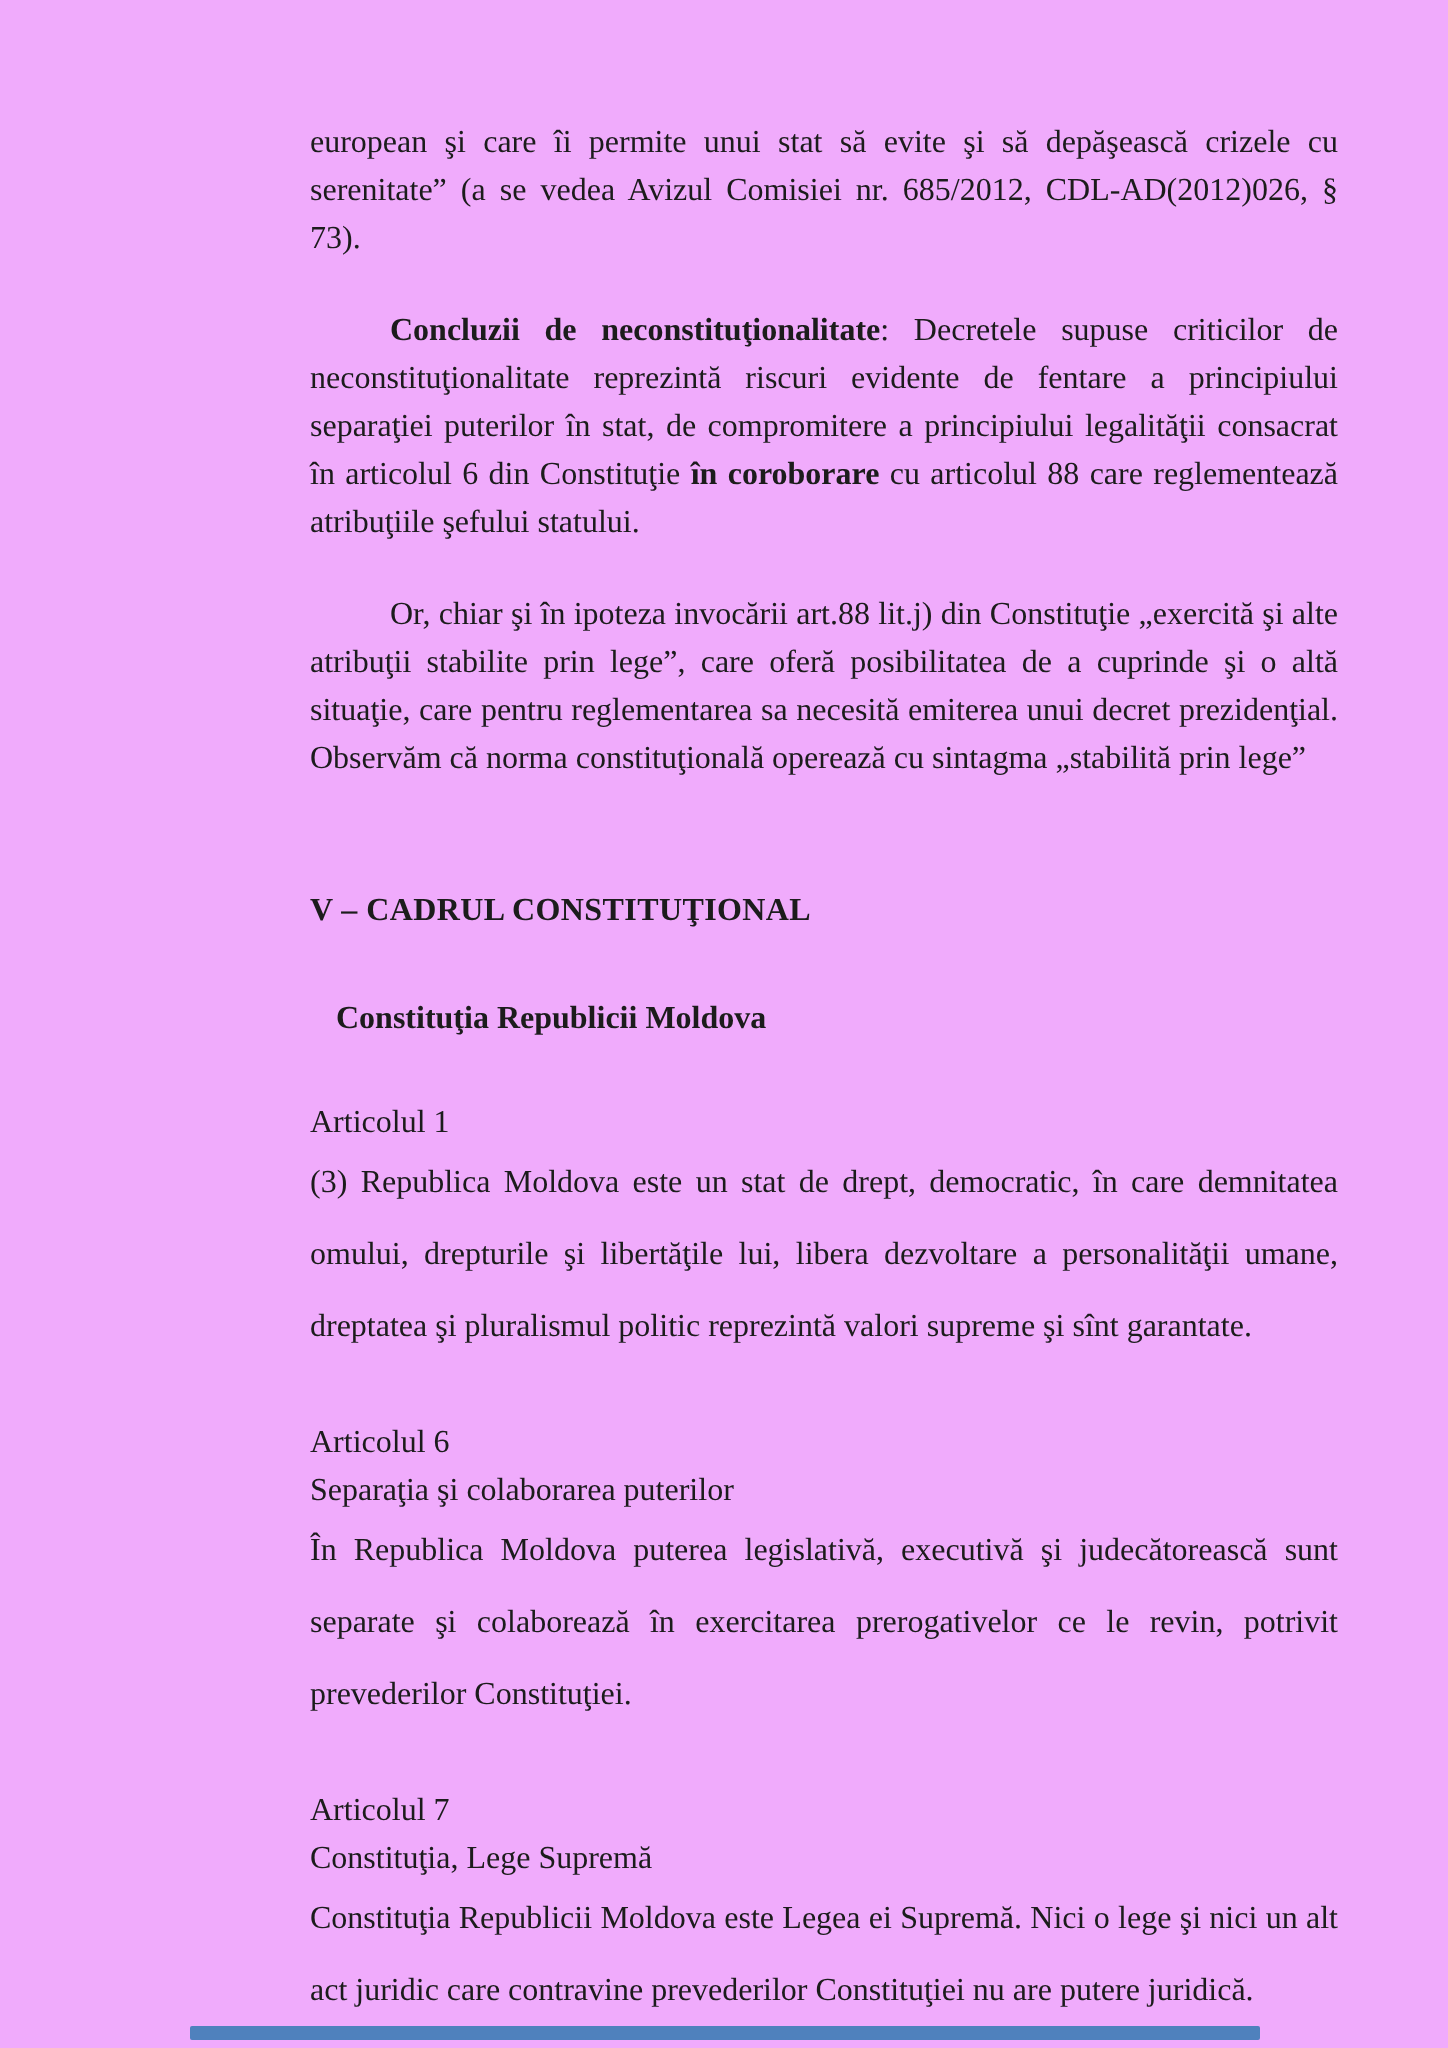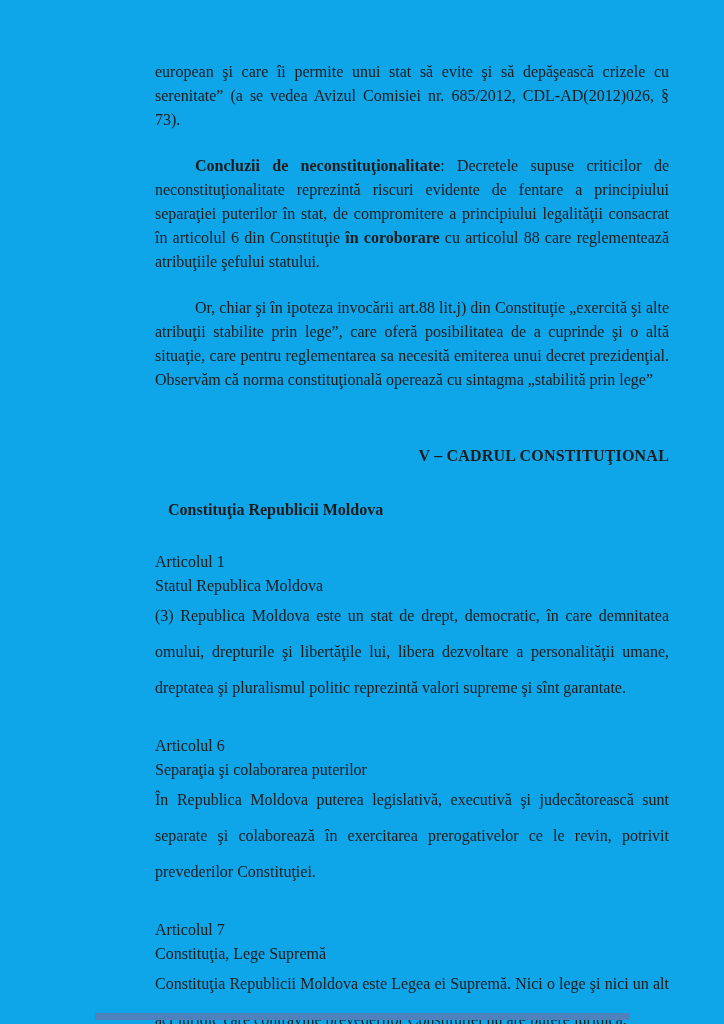--- a/index.html
+++ b/index.html
@@ -12,21 +12,21 @@
       height: 1024px;
       position: relative;
       font-family: "Liberation Serif", serif;
       font-size: 16px;
       color: #1c1c1c;
       overflow: hidden;
     }
     .page {
       position: absolute;
       inset: 0;
-      background: #0ea5e9;
+      background: #f0abfc;
     }
     .content {
       position: absolute;
       left: 155px;
       top: 60px;
       width: 514px;
     }
     .para {
       margin: 0 0 22px 0;
       text-align: justify;
@@ -36,21 +36,20 @@
       text-indent: 40px;
     }
     .u {
     }
     .heading {
       margin: 52px 0 0 0;
       font-weight: bold;
       font-size: 16px;
       line-height: 24px;
       letter-spacing: 0.2px;
-      text-align: right;
     }
     .subheading {
       margin: 30px 0 0 13px;
       font-weight: bold;
       font-size: 16px;
       line-height: 24px;
     }
     .article {
       margin-top: 28px;
     }
@@ -85,21 +84,20 @@
     <p class="para indent"><b>Concluzii de neconstituţionalitate</b><span>: Decretele supuse criticilor de neconstituţionalitate reprezintă riscuri evidente de fentare a principiului separaţiei puterilor în stat, de compromitere a principiului legalităţii consacrat în articolul 6 din Constituţie </span><b class="u">în coroborare</b><span> cu articolul 88 care reglementează atribuţiile şefului statului.</span></p>
 
     <p class="para indent">Or, chiar şi în ipoteza invocării art.88 lit.j) din Constituţie „exercită şi alte atribuţii stabilite prin lege”, care oferă posibilitatea de a cuprinde şi o altă situaţie, care pentru reglementarea sa necesită emiterea unui decret prezidenţial. Observăm că norma constituţională operează cu sintagma „stabilită prin lege”</p>
 
     <div class="heading">V – CADRUL CONSTITUŢIONAL</div>
 
     <div class="subheading">Constituţia Republicii Moldova</div>
 
     <div class="article">
       <div class="art-number">Articolul 1</div>
-      <div class="art-title">Statul Republica Moldova</div>
       <p class="art-body">(3) Republica Moldova este un stat de drept, democratic, în care demnitatea omului, drepturile şi libertăţile lui, libera dezvoltare a personalităţii umane, dreptatea şi pluralismul politic reprezintă valori supreme şi sînt garantate.</p>
     </div>
 
     <div class="article">
       <div class="art-number">Articolul 6</div>
       <div class="art-title">Separaţia şi colaborarea puterilor</div>
       <p class="art-body">În Republica Moldova puterea legislativă, executivă şi judecătorească sunt separate şi colaborează în exercitarea prerogativelor ce le revin, potrivit prevederilor Constituţiei.</p>
     </div>
 
     <div class="article">

